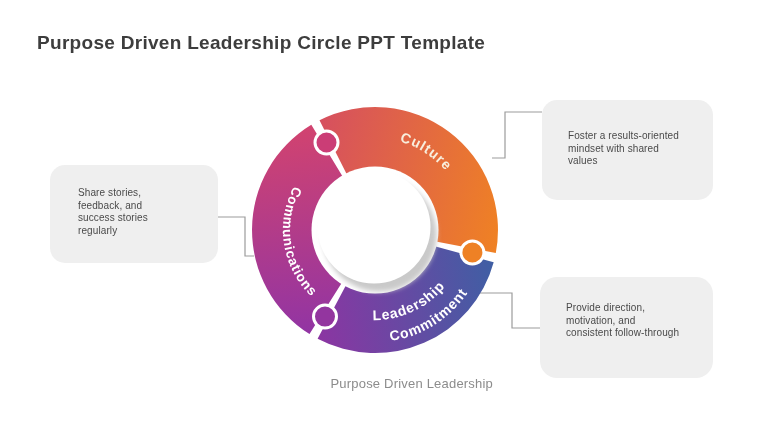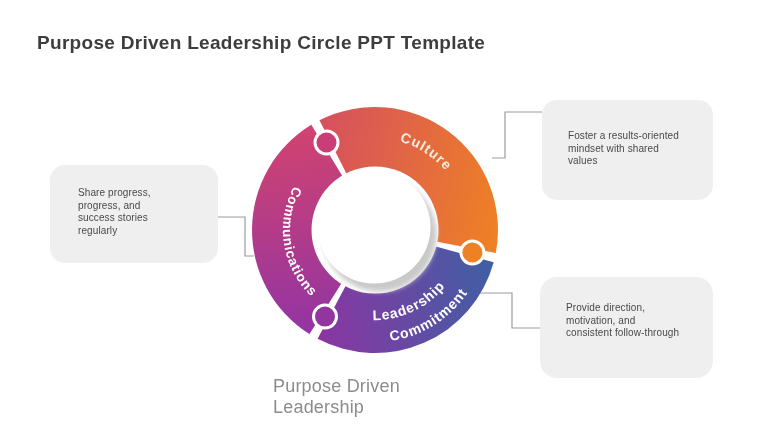--- a/index.html
+++ b/index.html
@@ -18,22 +18,22 @@
   .callout-text{
     font-size:10px;line-height:1.27;font-weight:500;color:#4a4a4a;letter-spacing:.1px;
   }
   .callout.left{left:50px;top:165px;width:168px;height:98px;padding:22px 30px 0 28px;}
   .callout.left .callout-text{width:100px;}
   .callout.top-right{left:542px;top:64px;width:171px;height:100px;padding:30px 24px 0 26px;margin-top:36px;}
   .callout.top-right .callout-text{width:118px;}
   .callout.bottom-right{left:540px;top:277px;width:173px;height:101px;padding:25px 24px 0 26px;border-radius:17px;}
   .callout.bottom-right .callout-text{width:118px;}
   .caption{
-    position:absolute;left:273px;top:376px;width:220px;text-align:left;
-    font-size:18px;font-weight:500;letter-spacing:.2px;color:#8c8c8c;
+    position:absolute;left:273px;top:376px;width:220px;text-align:right;
+    font-size:13px;font-weight:500;letter-spacing:.2px;color:#8c8c8c;
   }
   .seg-label{font-weight:600;}
 </style>
 </head>
 <body>
 
 <div class="stage">
 
   <h1 class="title">Purpose Driven Leadership Circle PPT Template</h1>
 
@@ -84,21 +84,21 @@
     </text>
     <text class="seg-label" font-size="14" letter-spacing="0.8" fill="#ffffff">
       <textPath href="#leadArc1" startOffset="50%" text-anchor="middle">Leadership</textPath>
     </text>
     <text class="seg-label" font-size="14" letter-spacing="0.8" fill="#ffffff">
       <textPath href="#leadArc2" startOffset="50%" text-anchor="middle">Commitment</textPath>
     </text>
   </svg>
 
   <div class="callout left">
-    <div class="callout-text">Share progress, progress, and success stories regularly</div>
+    <div class="callout-text">Share stories, feedback, and success stories regularly</div>
   </div>
   <div class="callout top-right">
     <div class="callout-text">Foster a results-oriented mindset with shared values</div>
   </div>
   <div class="callout bottom-right">
     <div class="callout-text">Provide direction, motivation, and consistent follow-through</div>
   </div>
 
   <div class="caption">Purpose Driven Leadership</div>
 

